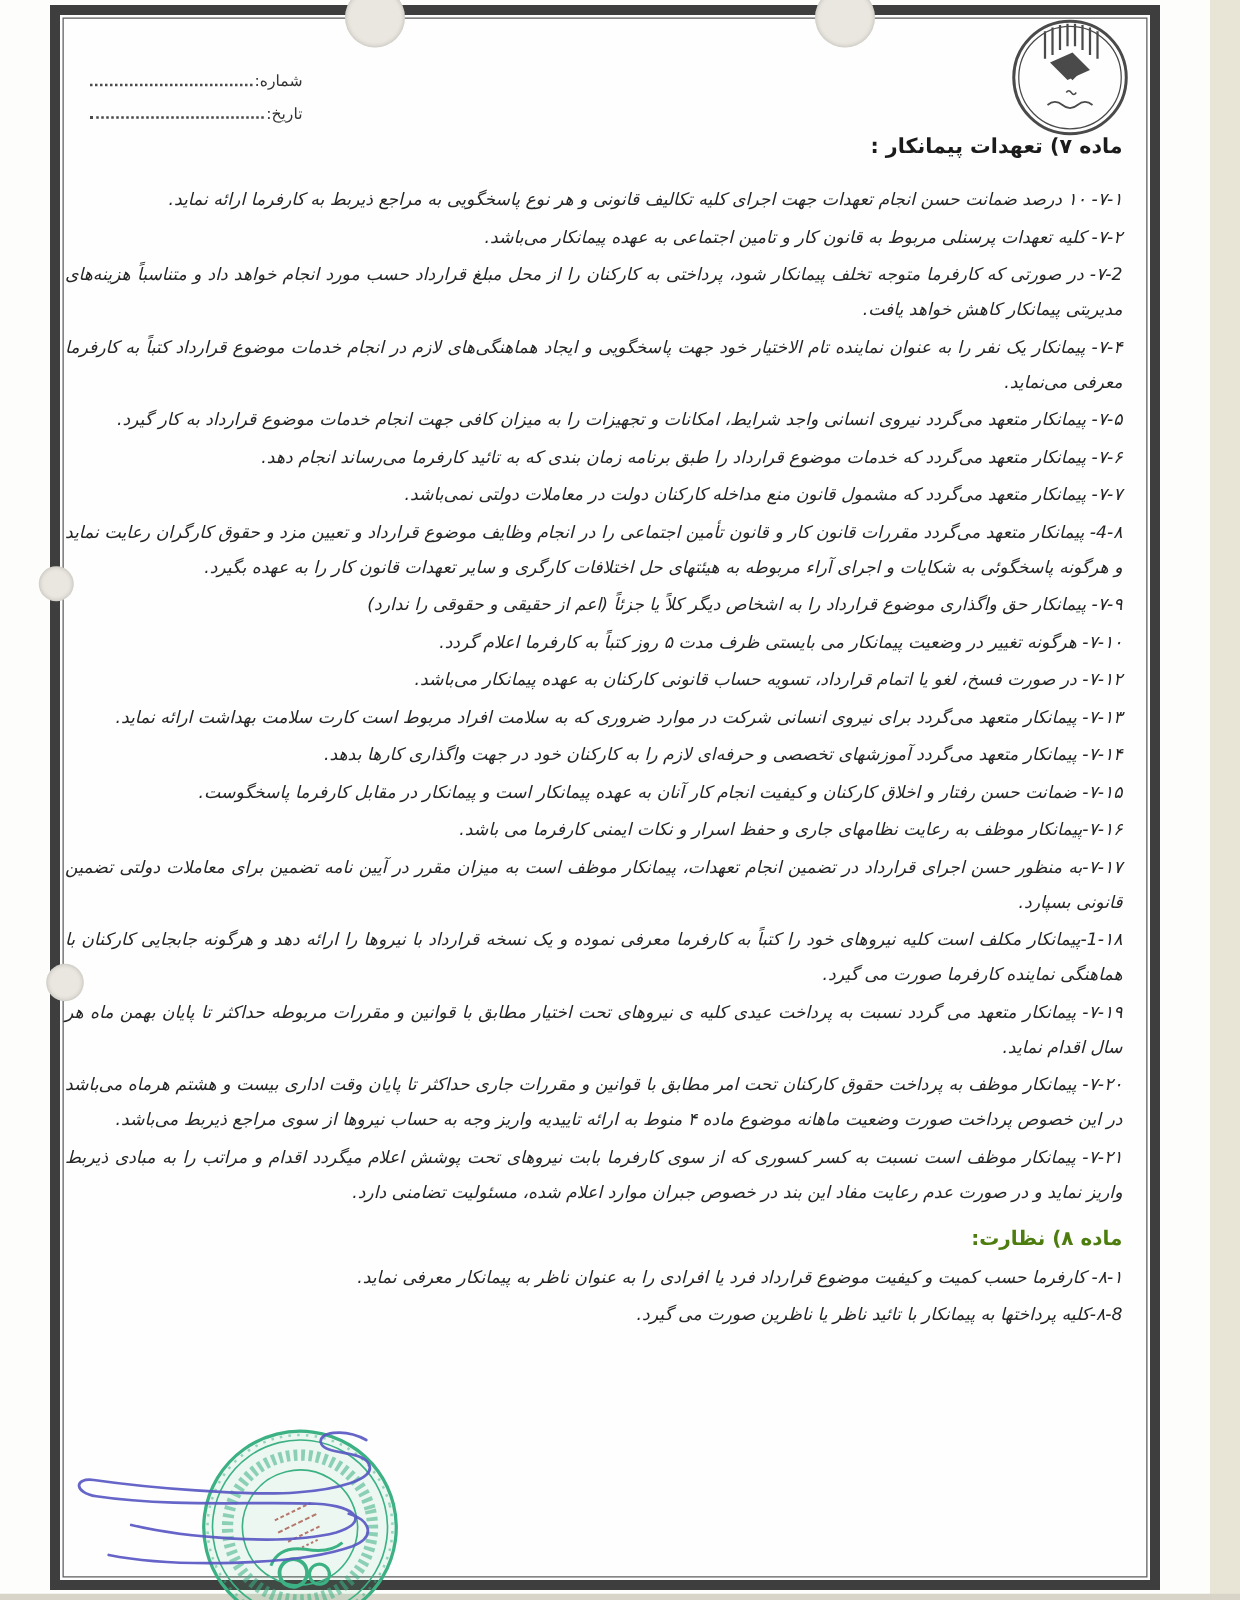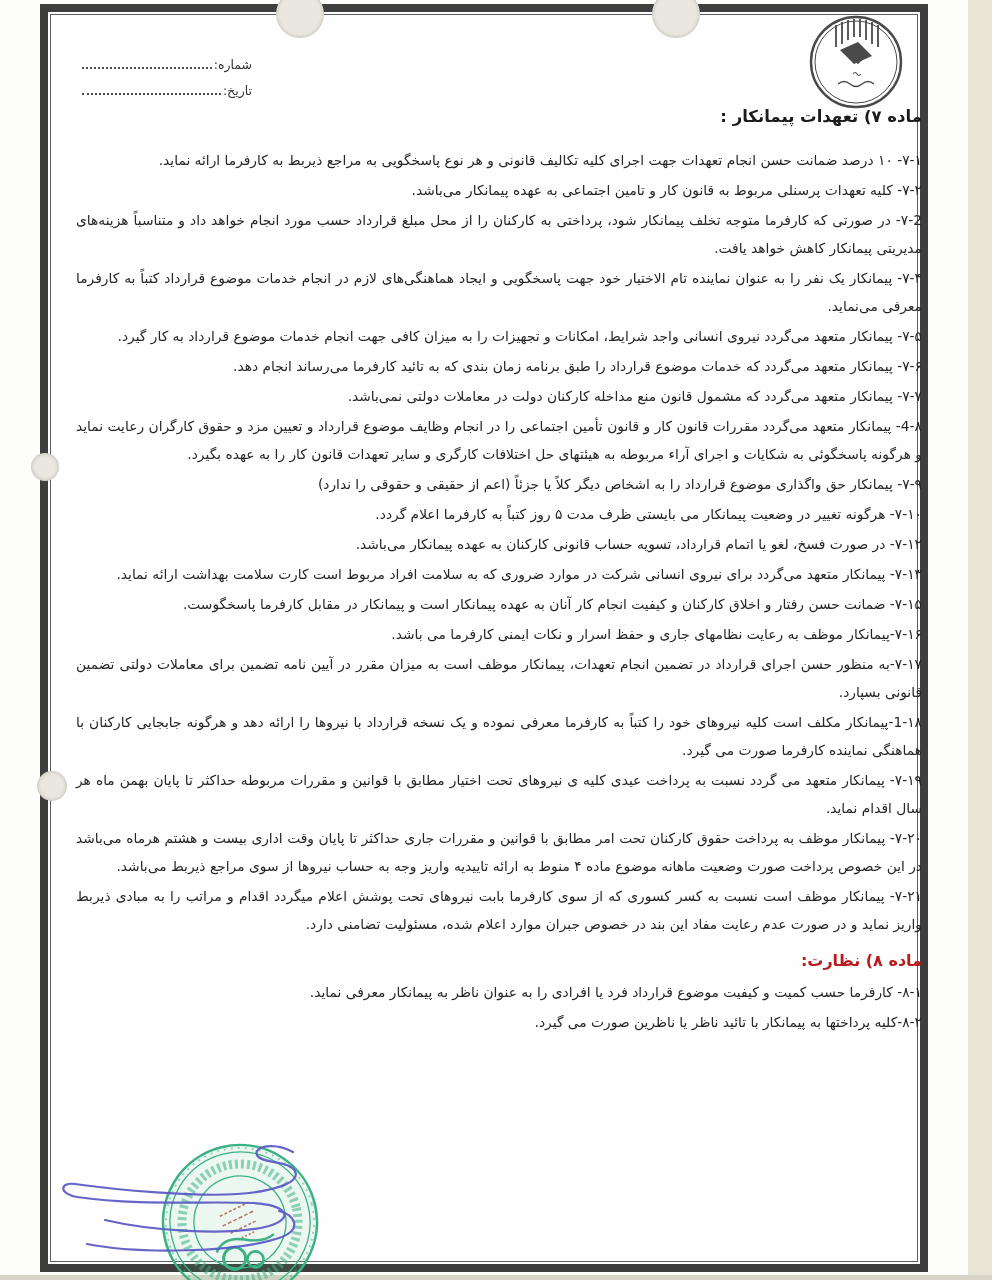--- a/index.html
+++ b/index.html
@@ -11,37 +11,37 @@
   }
   
   .scan-strip-right{position:absolute;top:0;right:0;width:24px;height:1280px;background:#e8e5d7;}
   .scan-strip-bottom{position:absolute;left:0;bottom:0;width:992px;height:5px;background:#d8d5c8;}
 
   
   .frame{position:absolute;left:40px;top:4px;width:872px;height:1252px;border:8px solid #3e3e3e;background:#fefefe;}
   .frame-inner{position:absolute;inset:2px;border:1px solid #5c5c5c;}
 
   
-  .header-fields{position:absolute;left:82px;top:46px;width:170px;direction:rtl;}
+  .header-fields{position:absolute;left:72px;top:46px;width:170px;direction:rtl;}
   .field-row{display:flex;align-items:flex-end;height:26px;font-size:12.5px;color:#333;}
   .field-label{white-space:nowrap;}
   .field-dots{flex:1;border-bottom:2px dotted #4a4a4a;margin:0 2px 3px 0;height:1px;}
 
   
   .logo{position:absolute;left:806px;top:12px;}
 
   
   .content{
-    position:absolute;left:76px;top:104px;width:846px;
+    position:absolute;left:52px;top:104px;width:846px;
     direction:rtl;text-align:justify;
     font-size:13.8px;line-height:28px;
   }
   .content h1{font-size:16.5px;line-height:26px;margin:0 0 16px;color:#1b1b1b;font-weight:bold;}
-  .content h2{font-size:16px;line-height:26px;margin:10px 0 4px;color:#b91c1c;font-weight:bold;}
-  .content p{margin:0 0 2px;}
+  .content h2{font-size:16px;line-height:26px;margin:10px 0 4px;color:#4d7c0f;font-weight:bold;}
+  .content p{margin:0 0 2px;font-style:italic;}
 
   
   .hole{position:absolute;border-radius:50%;background:#e9e7df;box-shadow:inset 0 0 4px rgba(0,0,0,.22);}
   .hole-top-1{left:276px;top:-10px;width:48px;height:48px;}
   .hole-top-2{left:652px;top:-10px;width:48px;height:48px;}
   .hole-left-1{left:31px;top:453px;width:28px;height:28px;}
   .hole-left-2{left:37px;top:771px;width:30px;height:30px;}
 
   .stamp{position:absolute;left:140px;top:1134px;}
   .signature{position:absolute;left:55px;top:1138px;}
@@ -97,30 +97,31 @@
   <p>۷-2- در صورتی که کارفرما متوجه تخلف پیمانکار شود، پرداختی به کارکنان را از محل مبلغ قرارداد حسب مورد انجام خواهد داد و متناسباً هزینه‌های مدیریتی پیمانکار کاهش خواهد یافت.</p>
   <p>۷-۴- پیمانکار یک نفر را به عنوان نماینده تام الاختیار خود جهت پاسخگویی و ایجاد هماهنگی‌های لازم در انجام خدمات موضوع قرارداد کتباً به کارفرما معرفی می‌نماید.</p>
   <p>۷-۵- پیمانکار متعهد می‌گردد نیروی انسانی واجد شرایط، امکانات و تجهیزات را به میزان کافی جهت انجام خدمات موضوع قرارداد به کار گیرد.</p>
   <p>۷-۶- پیمانکار متعهد می‌گردد که خدمات موضوع قرارداد را طبق برنامه زمان بندی که به تائید کارفرما می‌رساند انجام دهد.</p>
   <p>۷-۷- پیمانکار متعهد می‌گردد که مشمول قانون منع مداخله کارکنان دولت در معاملات دولتی نمی‌باشد.</p>
   <p>4-۸- پیمانکار متعهد می‌گردد مقررات قانون کار و قانون تأمین اجتماعی را در انجام وظایف موضوع قرارداد و تعیین مزد و حقوق کارگران رعایت نماید و هرگونه پاسخگوئی به شکایات و اجرای آراء مربوطه به هیئتهای حل اختلافات کارگری و سایر تعهدات قانون کار را به عهده بگیرد.</p>
   <p>۷-۹- پیمانکار حق واگذاری موضوع قرارداد را به اشخاص دیگر کلاً یا جزئاً (اعم از حقیقی و حقوقی را ندارد)</p>
   <p>۷-۱۰- هرگونه تغییر در وضعیت پیمانکار می بایستی ظرف مدت ۵ روز کتباً به کارفرما اعلام گردد.</p>
   <p>۷-۱۲- در صورت فسخ، لغو یا اتمام قرارداد، تسویه حساب قانونی کارکنان به عهده پیمانکار می‌باشد.</p>
   <p>۷-۱۳- پیمانکار متعهد می‌گردد برای نیروی انسانی شرکت در موارد ضروری که به سلامت افراد مربوط است کارت سلامت بهداشت ارائه نماید.</p>
+  <p>۷-۱۴- پیمانکار متعهد می‌گردد آموزشهای تخصصی و حرفه‌ای لازم را به کارکنان خود در جهت واگذاری کارها بدهد.</p>
   <p>۷-۱۵- ضمانت حسن رفتار و اخلاق کارکنان و کیفیت انجام کار آنان به عهده پیمانکار است و پیمانکار در مقابل کارفرما پاسخگوست.</p>
   <p>۷-۱۶-پیمانکار موظف به رعایت نظامهای جاری و حفظ اسرار و نکات ایمنی کارفرما می باشد.</p>
   <p>۷-۱۷-به منظور حسن اجرای قرارداد در تضمین انجام تعهدات، پیمانکار موظف است به میزان مقرر در آیین نامه تضمین برای معاملات دولتی تضمین قانونی بسپارد.</p>
   <p>1-۱۸-پیمانکار مکلف است کلیه نیروهای خود را کتباً به کارفرما معرفی نموده و یک نسخه قرارداد با نیروها را ارائه دهد و هرگونه جابجایی کارکنان با هماهنگی نماینده کارفرما صورت می گیرد.</p>
   <p>۷-۱۹- پیمانکار متعهد می گردد نسبت به پرداخت عیدی کلیه ی نیروهای تحت اختیار مطابق با قوانین و مقررات مربوطه حداکثر تا پایان بهمن ماه هر سال اقدام نماید.</p>
   <p>۷-۲۰- پیمانکار موظف به پرداخت حقوق کارکنان تحت امر مطابق با قوانین و مقررات جاری حداکثر تا پایان وقت اداری بیست و هشتم هرماه می‌باشد در این خصوص پرداخت صورت وضعیت ماهانه موضوع ماده ۴ منوط به ارائه تاییدیه واریز وجه به حساب نیروها از سوی مراجع ذیربط می‌باشد.</p>
   <p>۷-۲۱- پیمانکار موظف است نسبت به کسر کسوری که از سوی کارفرما بابت نیروهای تحت پوشش اعلام میگردد اقدام و مراتب را به مبادی ذیربط واریز نماید و در صورت عدم رعایت مفاد این بند در خصوص جبران موارد اعلام شده، مسئولیت تضامنی دارد.</p>
   <h2>ماده ۸) نظارت:</h2>
   <p>۸-۱- کارفرما حسب کمیت و کیفیت موضوع قرارداد فرد یا افرادی را به عنوان ناظر به پیمانکار معرفی نماید.</p>
-  <p>۸-۲-کلیه پرداختها به پیمانکار با تائید ناظر یا ناظرین صورت می گیرد.</p>
+  <p>۸-8-کلیه پرداختها به پیمانکار با تائید ناظر یا ناظرین صورت می گیرد.</p>
 </div>
 
 <div class="hole hole-top-1"></div>
 <div class="hole hole-top-2"></div>
 <div class="hole hole-left-1"></div>
 <div class="hole hole-left-2"></div>
 
 <div class="stamp">
   <svg width="200" height="146" viewBox="0 0 200 146">
     <g transform="rotate(-14 100 88)">

